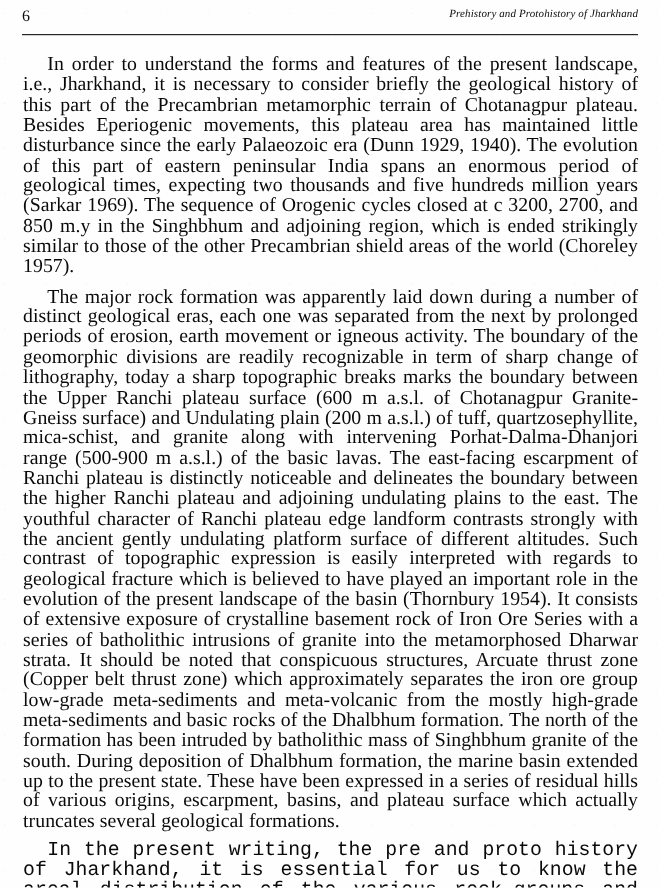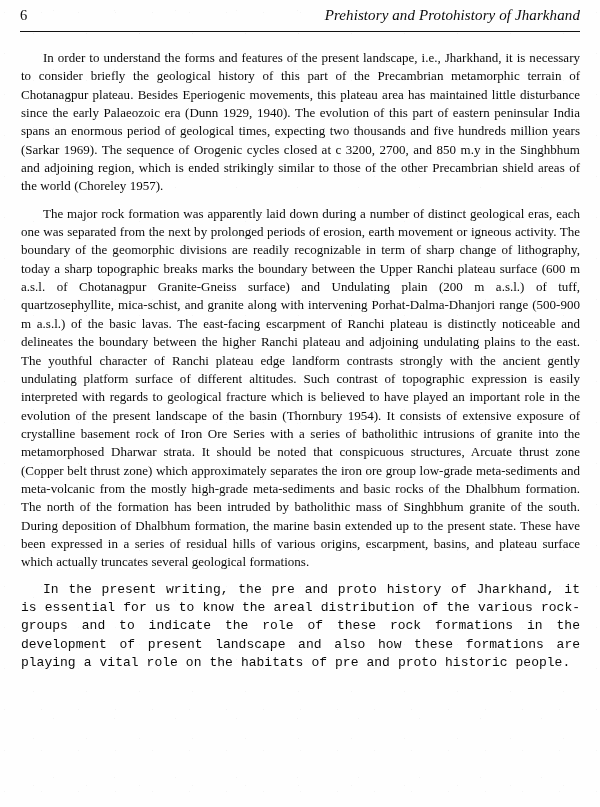--- a/index.html
+++ b/index.html
@@ -34,21 +34,21 @@
 
   .folio {
     font-size: 14.5px;
     line-height: 1;
     letter-spacing: 0.2px;
     color: #0b0b0b;
   }
 
   .head-title {
     font-style: italic;
-    font-size: 15px;
+    font-size: 10px;
     line-height: 1;
     letter-spacing: 0.1px;
     color: #0b0b0b;
     white-space: nowrap;
   }
 
   .head-rule {
     position: absolute;
     left: 20px;
     top: 31px;
@@ -63,21 +63,21 @@
     left: 21px;
     top: 49px;
     width: 559px;
   }
 
   .para {
     margin: 0 0 9px 0;
     text-indent: 22px;
     text-align: justify;
     text-justify: inter-word;
-    font-size: 13px;
+    font-size: 18px;
     line-height: 18.35px;
     letter-spacing: 0.01px;
     word-spacing: 0.2px;
     hyphens: none;
   }
 
   .para:last-child {
     margin-bottom: 0;
     font-family: Liberation Mono, monospace;
   }

